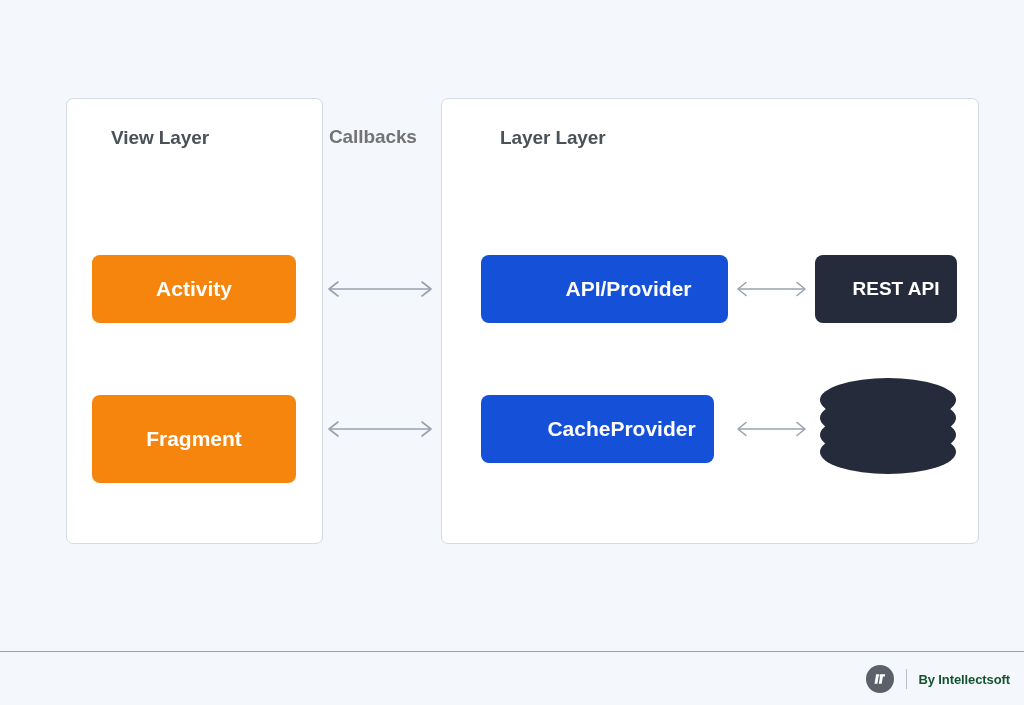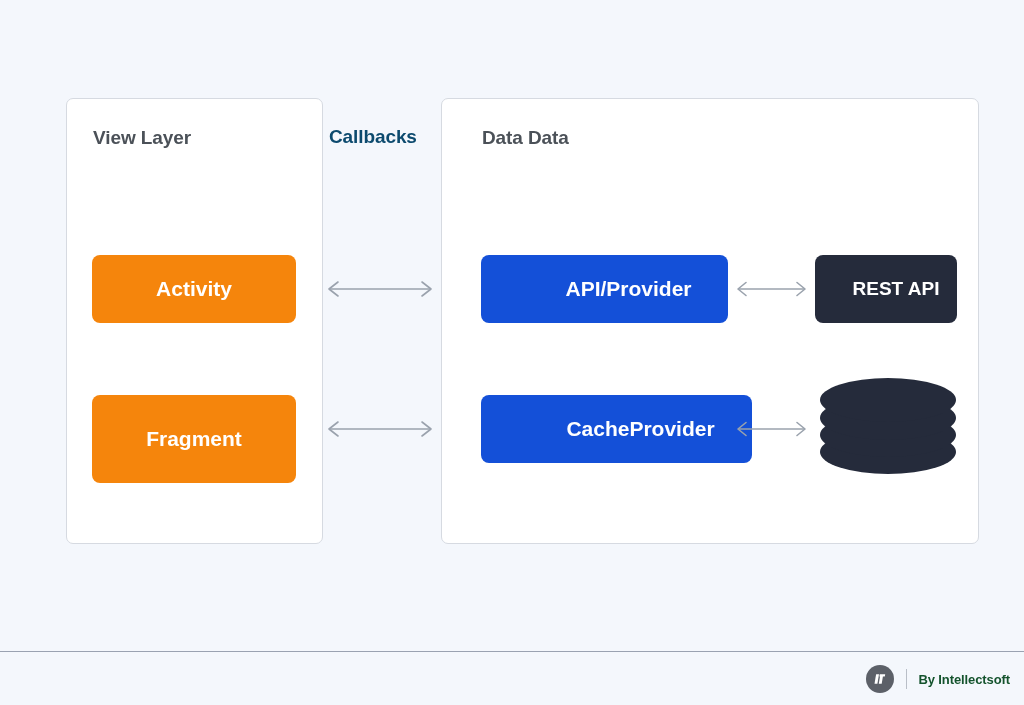--- a/index.html
+++ b/index.html
@@ -44,38 +44,39 @@
     height: 446px;
   }
 
   .panel-title {
     position: absolute;
     font-size: 19px;
     font-weight: bold;
     color: #4b5158;
     letter-spacing: -0.1px;
     white-space: nowrap;
+    margin-left: 18px;
   }
   .panel-view .panel-title {
     left: 26px;
     top: 28px;
   }
   .panel-data .panel-title {
     left: 40px;
     top: 28px;
   }
 
   
   .callbacks-label {
     position: absolute;
     left: 329px;
     top: 126px;
     font-size: 19px;
     font-weight: bold;
-    color: #0c4a6e;
+    color: #737373;
     letter-spacing: -0.1px;
     white-space: nowrap;
   }
 
   
   .node {
     position: absolute;
     display: flex;
     align-items: center;
     justify-content: center;
@@ -86,21 +87,21 @@
     text-align: center;
     line-height: 1.1;
   }
   .node-orange { background: #f5850c; font-size: 21px; }
   .node-blue   { background: #1450d8; font-size: 21px; padding-left: 48px; }
   .node-dark   { background: #252b3b; font-size: 19px; }
 
   .node-activity      { left: 92px;  top: 255px; width: 204px; height: 68px; }
   .node-fragment      { left: 92px;  top: 395px; width: 204px; height: 88px; }
   .node-apiprovider   { left: 481px; top: 255px; width: 247px; height: 68px; }
-  .node-cacheprovider { left: 481px; top: 395px; width: 271px; height: 68px; }
+  .node-cacheprovider { left: 481px; top: 395px; width: 233px; height: 68px; }
   .node-restapi       { left: 815px; top: 255px; width: 142px; height: 68px; padding-left: 20px; }
 
   
   .arrow {
     position: absolute;
     height: 22px;
   }
   .arrow svg { display: block; width: 100%; height: 100%; overflow: visible; }
 
   .arrow-callbacks-top    { left: 326px; top: 278px; width: 108px; }
@@ -164,21 +165,21 @@
 </head>
 <body>
 
 <div class="canvas">
 
   <div class="panel panel-view">
     <div class="panel-title">View Layer</div>
   </div>
 
   <div class="panel panel-data">
-    <div class="panel-title">Data Data</div>
+    <div class="panel-title">Layer Layer</div>
   </div>
 
   <div class="callbacks-label">Callbacks</div>
 
   <div class="node node-orange node-activity">Activity</div>
 
   <div class="node node-orange node-fragment">Fragment</div>
 
   <div class="node node-blue node-apiprovider">API/Provider</div>
 

